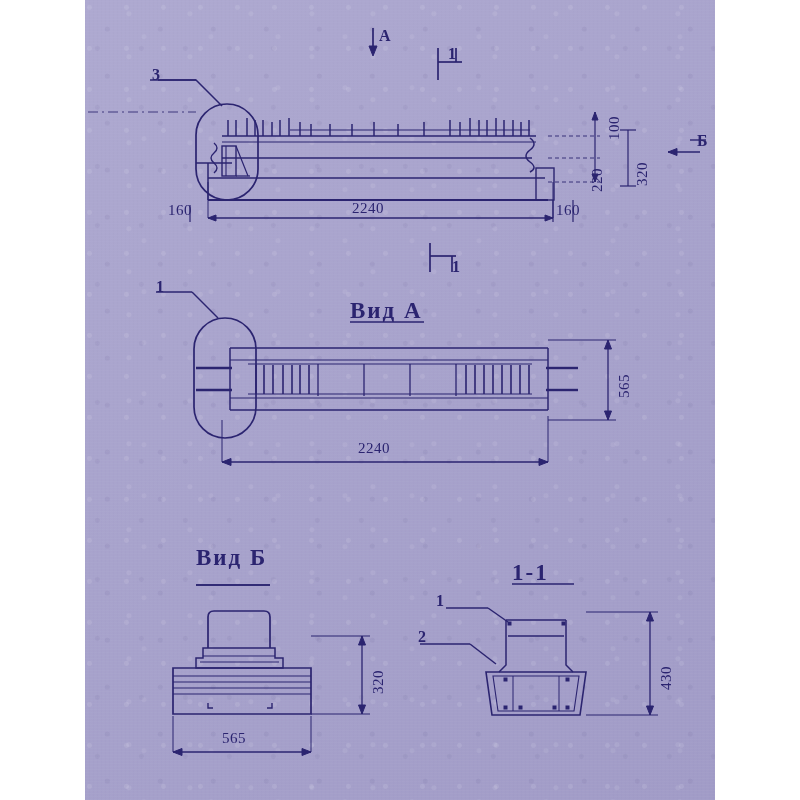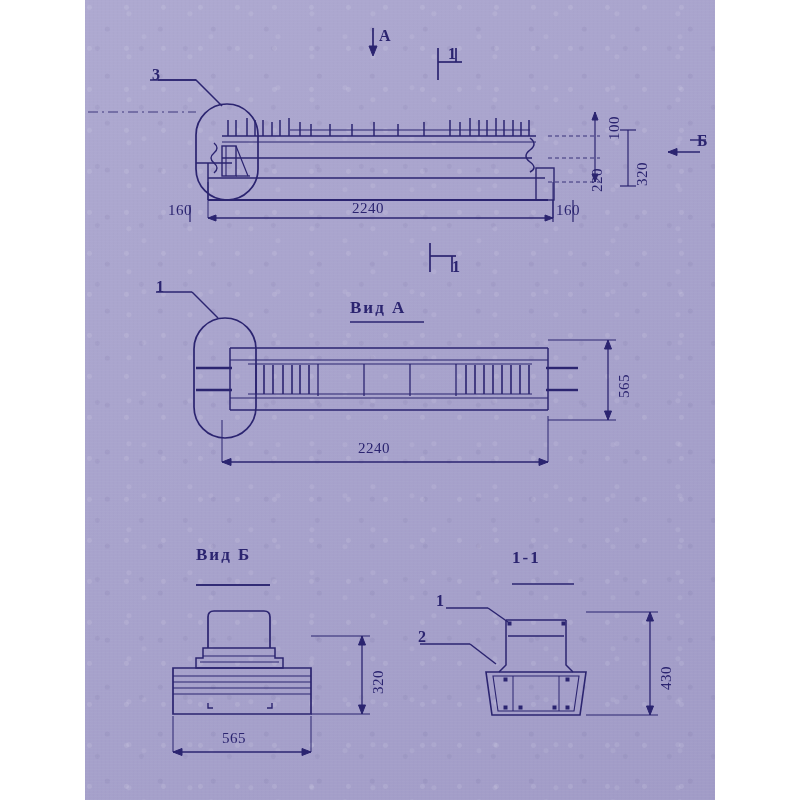--- a/index.html
+++ b/index.html
@@ -18,21 +18,21 @@
          background-size:37px 41px,53px 47px,61px 43px,44px 59px,67px 51px,100% 100%;}
   #grain{position:absolute;left:85px;top:0;width:630px;height:800px;opacity:.35;
          background-image:
             repeating-linear-gradient(0deg, rgba(255,255,255,.05) 0 1px, transparent 1px 3px),
             repeating-linear-gradient(90deg, rgba(60,50,110,.04) 0 1px, transparent 1px 4px);
          pointer-events:none;}
   svg{position:absolute;left:0;top:0;}
   .lbl{position:absolute;color:#2b2470;font-family:"Liberation Serif",serif;
        letter-spacing:.5px;white-space:nowrap;}
   .vert{transform:rotate(-90deg);transform-origin:left top;}
-  .title{font-size:17px;font-weight:bold;letter-spacing:2px;text-align:right;}
+  .title{font-size:23px;font-weight:bold;letter-spacing:2px;text-align:right;}
   .dim{font-size:15px;}
   .num{font-size:16px;font-weight:bold;}
 </style>
 </head>
 <body>
 
 <div id="sheet">
   <div id="paper"></div>
   <div id="grain"></div>
 
@@ -307,20 +307,20 @@
   <div class="lbl dim vert" style="left:616px;top:398px;">565</div>
 
   <div class="lbl dim" style="left:358px;top:440px;">2240</div>
 
   <div class="lbl title" style="left:196px;top:545px;">Вид Б</div>
 
   <div class="lbl dim vert" style="left:370px;top:694px;">320</div>
 
   <div class="lbl dim" style="left:222px;top:730px;">565</div>
 
-  <div class="lbl title" style="left:512px;top:548px;">1-1</div>
+  <div class="lbl title" style="left:512px;top:560px;">1-1</div>
 
   <div class="lbl num" style="left:436px;top:592px;">1</div>
 
   <div class="lbl num" style="left:418px;top:628px;">2</div>
 
   <div class="lbl dim vert" style="left:658px;top:690px;">430</div>
 </div>
 
 </body></html>

